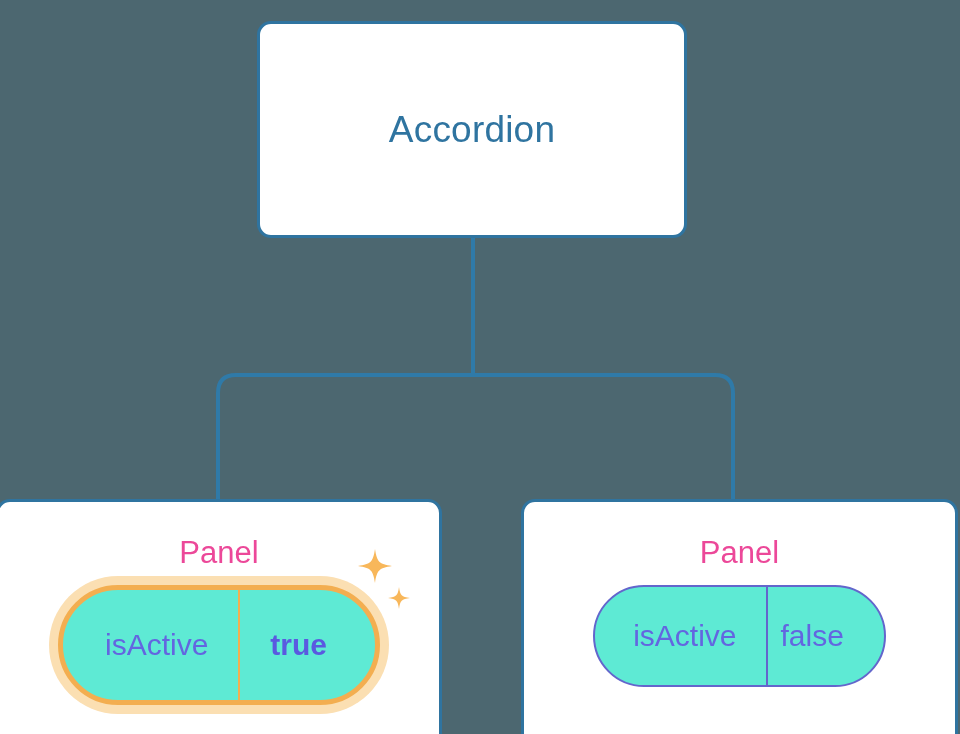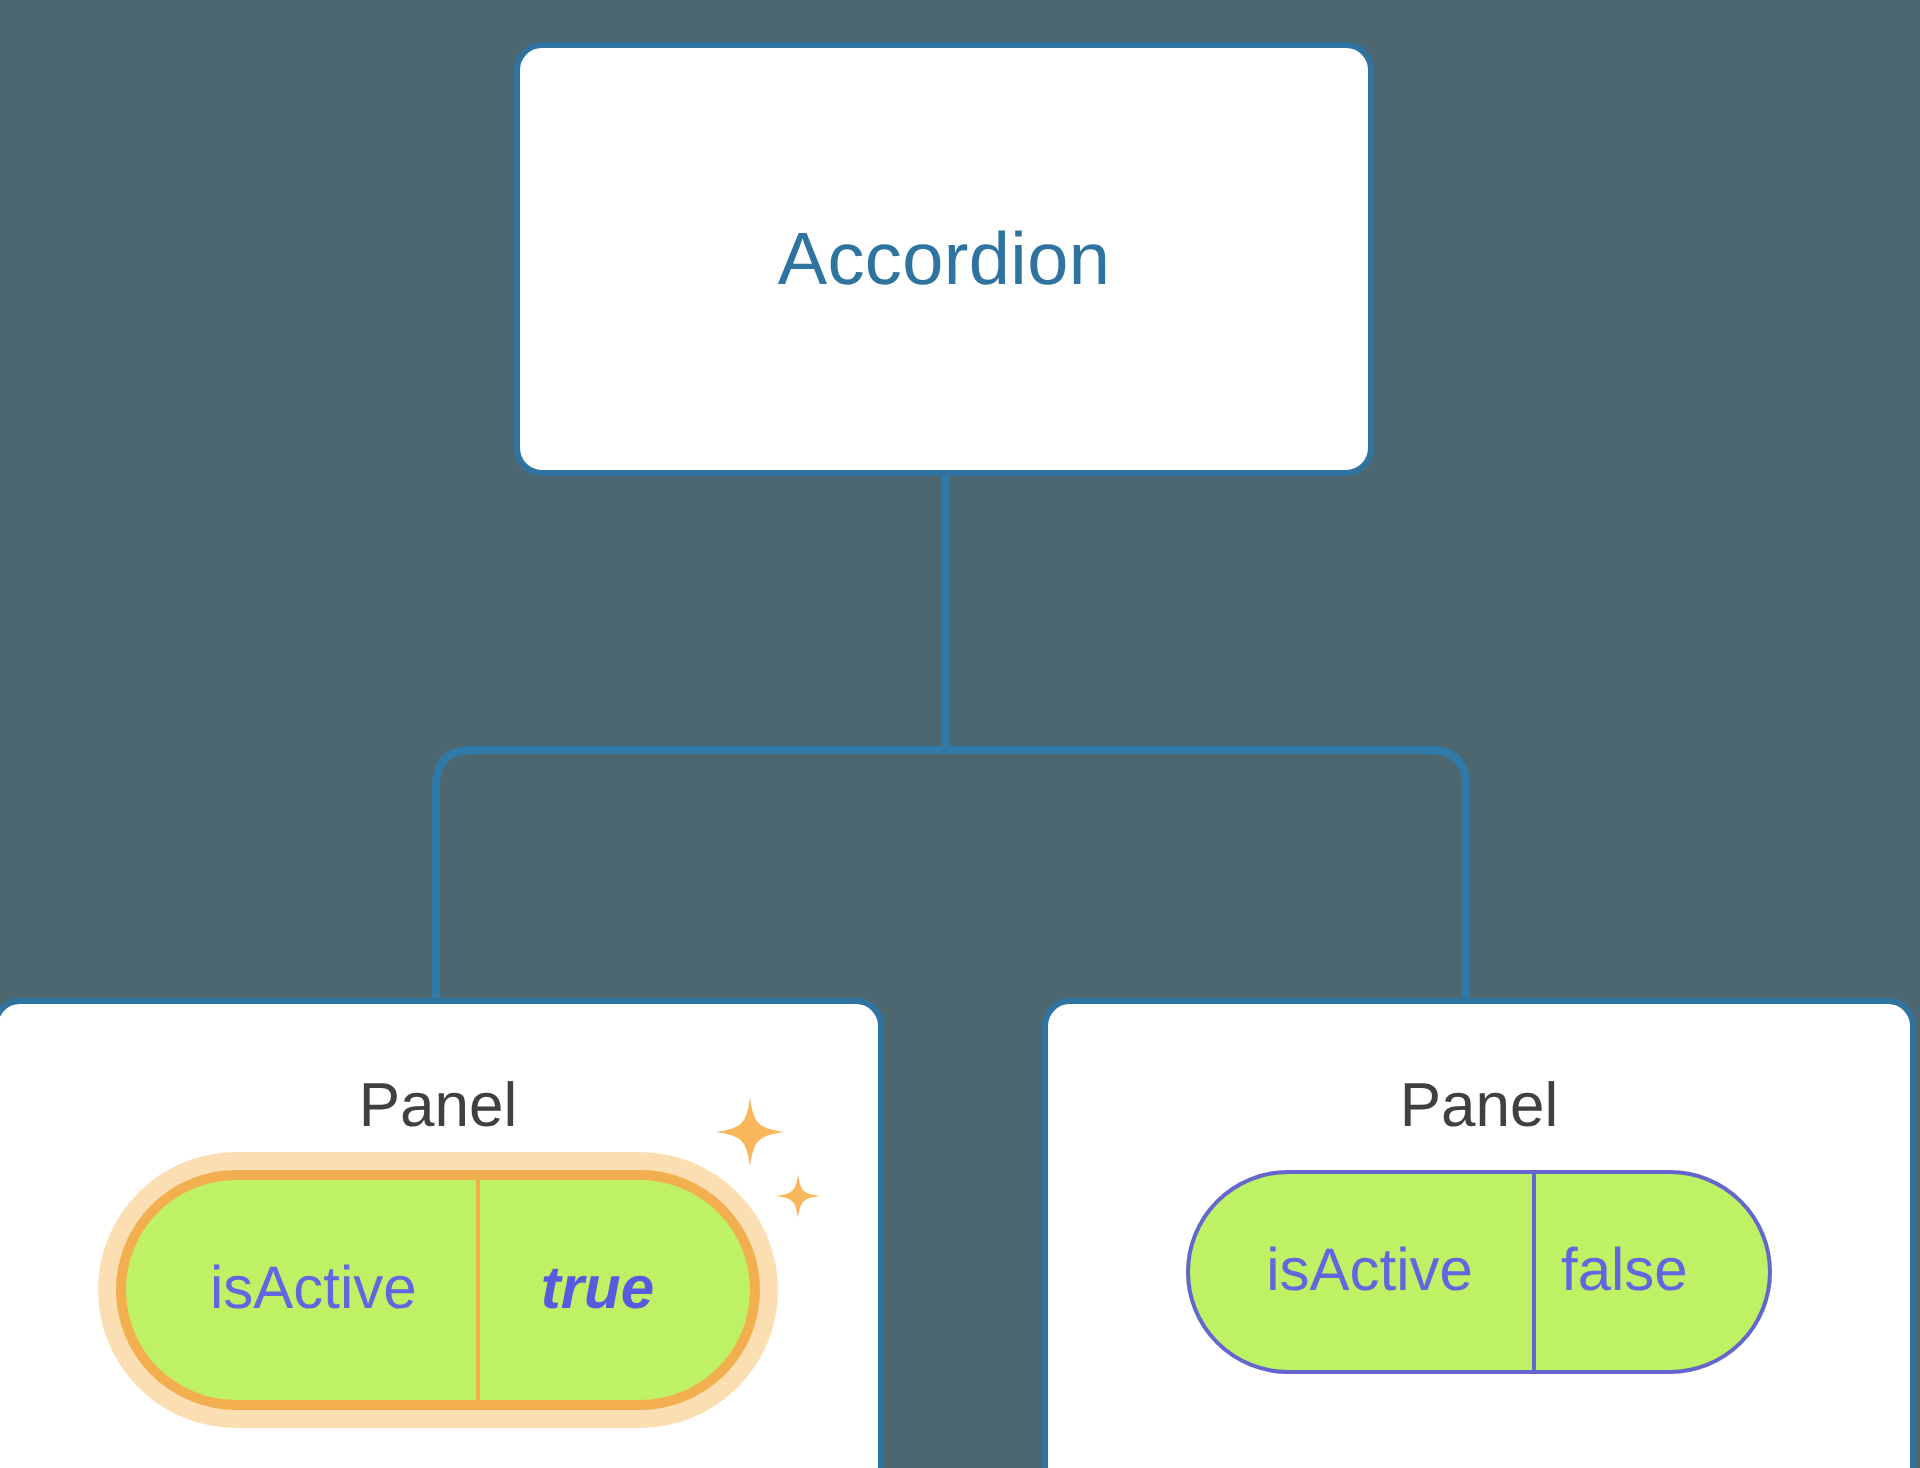--- a/index.html
+++ b/index.html
@@ -68,36 +68,36 @@
   }
   .card-panel-left {
     left: -4px;
     width: 446px;
   }
   .card-panel-right {
     left: 521px;
     width: 437px;
   }
   .card-title-panel {
-    color: #404040;
+    color: #ec4899;
     font-size: 31px;
     line-height: 1;
     margin-top: 10px;
     user-select: none;
   }
 
   
   .pill-wrap {
     position: relative;
     margin-top: 17px;
   }
   .pill {
     display: flex;
     align-items: stretch;
-    background: #bef264;
+    background: #5eead4;
     box-sizing: border-box;
   }
   .pill-normal {
     border: 2px solid #6366cc;
     border-radius: 999px;
     height: 102px;
   }
   .pill-normal .pill-key {
     padding: 0 30px 0 38px;
     border-right: 2px solid #6366cc;
@@ -126,21 +126,20 @@
     justify-content: center;
     color: #6366e0;
     font-size: 30px;
     line-height: 1;
     white-space: nowrap;
     user-select: none;
   }
   .pill-val-bold {
     font-weight: bold;
     color: #5a5ae0;
-    font-style: italic;
   }
 
   
   .sparkles {
     position: absolute;
     right: -36px;
     top: -42px;
     width: 64px;
     height: 76px;
     pointer-events: none;

